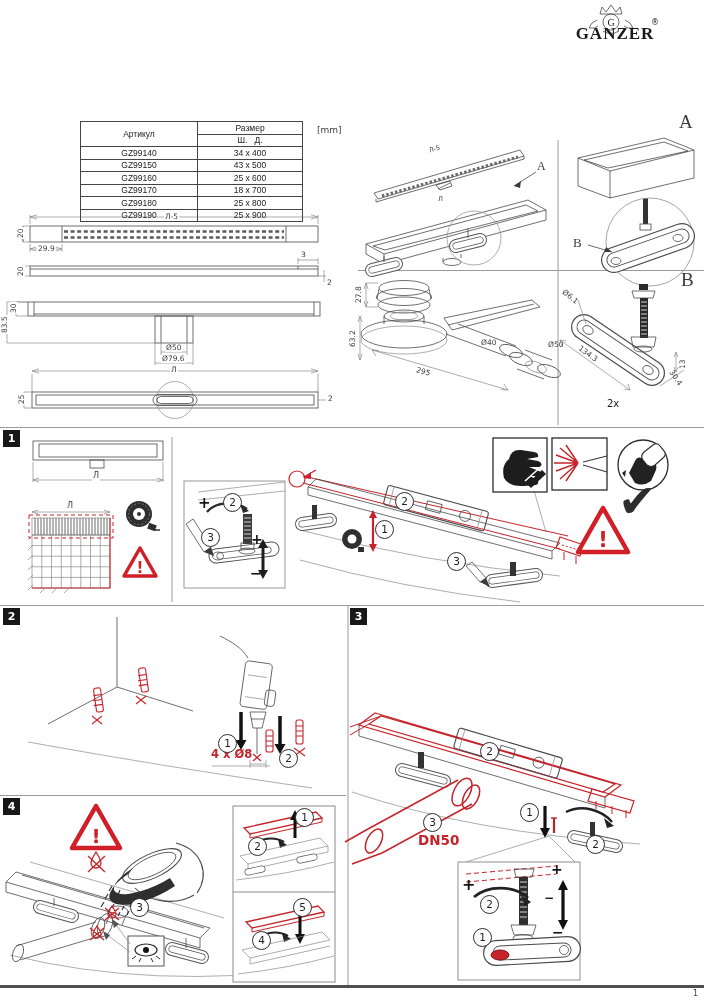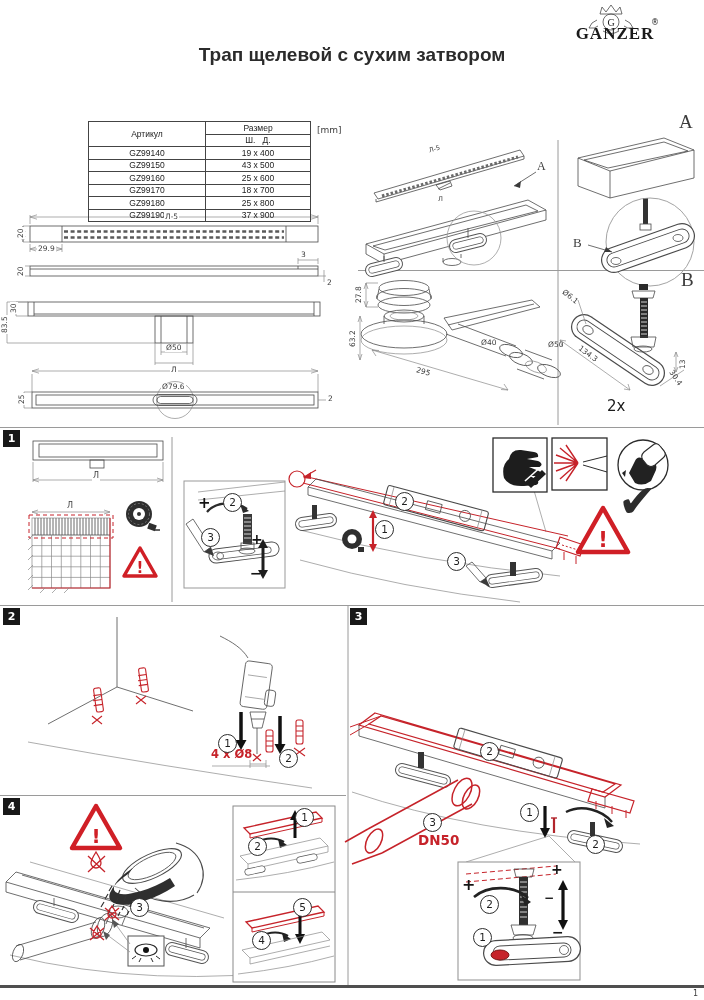--- a/index.html
+++ b/index.html
@@ -14,21 +14,21 @@
   .sb{position:absolute;width:17px;height:17px;background:#181818;color:#fff;
       font:bold 11px/17px "DejaVu Sans",sans-serif;text-align:center;z-index:6;}
   .cn{position:absolute;width:19px;height:19px;border:1.3px solid #2e2e2e;border-radius:50%;
       background:#fff;font:10.5px/17px "DejaVu Sans",sans-serif;text-align:center;color:#1e1e1e;z-index:6;box-sizing:border-box;}
   .pm{position:absolute;font:bold 14px/1 "DejaVu Sans",sans-serif;color:#141414;z-index:6;background:transparent;}
   #title{position:absolute;left:0;right:0;top:44px;text-align:center;
          font:bold 19px "Liberation Sans",sans-serif;color:#2b2b2b;z-index:4;}
   #brand{position:absolute;left:570px;top:24px;width:90px;text-align:center;
          font:bold 17px "Liberation Serif",serif;letter-spacing:1px;color:#1a1a1a;z-index:4;}
   #reg{position:absolute;left:651px;top:18px;font:8px "DejaVu Sans",sans-serif;color:#1a1a1a;z-index:4;}
-  #tbl{position:absolute;left:88px;top:121px;border-collapse:collapse;z-index:4;
+  #tbl{position:absolute;left:80px;top:121px;border-collapse:collapse;z-index:4;
        font:8.5px "Liberation Sans",sans-serif;color:#222;}
   #tbl td,#tbl th{border:1px solid #444;padding:0 3px;height:11.5px;text-align:center;font-weight:normal;}
   #tbl .ca{width:110px;} #tbl .cs{width:98px;}
   #chk{position:absolute;left:618px;top:478px;font:bold 46px/1 "DejaVu Sans",sans-serif;color:#2d2d2d;z-index:5;background:transparent;}
   .k{stroke:#4a4a4a;stroke-width:.8;fill:none;}
   .kl{stroke:#8a8a8a;stroke-width:.7;fill:none;}
   .kt{stroke:#4a4a4a;stroke-width:1.1;fill:none;}
   .rd{stroke:#c6232a;fill:none;}
   .p1{stroke:#4a4a4a;stroke-width:26;stroke-linecap:round;fill:none;}
   .p2{stroke:#fff;stroke-width:23.6;stroke-linecap:round;fill:none;}
@@ -437,88 +437,87 @@
       <polygon points="300,944 295,934 305,934" fill="#111"></polygon>
       <path d="M256,940 C264,932 278,930 288,936" stroke="#222" stroke-width="2.2" fill="none"></path>
       <polygon points="291,939 282,933 284,942" fill="#222"></polygon>
       <path class="kl" d="M242,950 L322,932 L330,940 L250,958 Z M250,958v6 M250,964 L330,946"></path>
       <path class="kl" d="M238,974 Q290,968 334,956"></path>
     </g>
   </svg>
 
   <div id="brand">GANZER</div>
   <div id="reg">®</div>
-  <div id="title">Трап щелевой с сухим затвором</div>
 
   <table id="tbl">
     <tbody>
         <tr>
       <th class="ca" rowspan="2">Артикул</th>
       <th class="cs">Размер</th>
     </tr>
     <tr>
           <th class="cs">Ш.&nbsp;&nbsp;&nbsp;Д.</th>
         </tr>
     <tr>
           <td>GZ99140</td>
-          <td>19 x 400</td>
+          <td>34 x 400</td>
         </tr>
     <tr>
           <td>GZ99150</td>
           <td>43 x 500</td>
         </tr>
     <tr>
           <td>GZ99160</td>
           <td>25 x 600</td>
         </tr>
     <tr>
           <td>GZ99170</td>
           <td>18 x 700</td>
         </tr>
     <tr>
           <td>GZ99180</td>
           <td>25 x 800</td>
         </tr>
     <tr>
           <td>GZ99190</td>
-          <td>37 x 900</td>
+          <td>25 x 900</td>
         </tr>
   </tbody>
     </table>
   <div class="lb nobg" style="left:316px;top:126px;font-size:9px;">[mm]</div>
 
   <div class="lb" style="left:164px;top:213px;">Л-5</div>
   <div class="lb r90" style="left:17px;top:239px;">20</div>
   <div class="lb" style="left:37px;top:245px;">29.9</div>
   <div class="lb r90" style="left:17px;top:277px;">20</div>
   <div class="lb" style="left:300px;top:251px;">3</div>
   <div class="lb" style="left:326px;top:279px;">2</div>
   <div class="lb r90" style="left:1px;top:334px;">83.5</div>
   <div class="lb r90" style="left:10px;top:314px;">30</div>
   <div class="lb" style="left:165px;top:344px;">Ø50</div>
-  <div class="lb" style="left:161px;top:355px;margin-top:28px;">Ø79.6</div>
+  <div class="lb" style="left:161px;top:355px;">Ø79.6</div>
   <div class="lb" style="left:170px;top:366px;">Л</div>
   <div class="lb r90" style="left:18px;top:405px;">25</div>
   <div class="lb" style="left:327px;top:395px;">2</div>
   <div class="lb nobg" style="left:428px;top:146px;font-size:6.5px;transform:rotate(-16deg);">Л-5</div>
   <div class="lb nobg" style="left:437px;top:196px;font-size:6.5px;">Л</div>
   <div class="lb serif" style="left:536px;top:160px;font-size:12px;">A</div>
   <div class="lb serif" style="left:678px;top:112px;font-size:19px;">A</div>
   <div class="lb serif" style="left:572px;top:236px;font-size:13px;">B</div>
   <div class="lb r90" style="left:355px;top:304px;">27.8</div>
   <div class="lb r90" style="left:349px;top:348px;">63.2</div>
   <div class="lb" style="left:415px;top:368px;transform:rotate(16deg);">295</div>
   <div class="lb nobg" style="left:480px;top:339px;">Ø40</div>
   <div class="lb nobg" style="left:547px;top:341px;">Ø50</div>
   <div class="lb serif" style="left:680px;top:270px;font-size:19px;">B</div>
   <div class="lb nobg" style="left:560px;top:293px;transform:rotate(38deg);">Ø6.1</div>
   <div class="lb nobg" style="left:576px;top:350px;transform:rotate(36deg);">134.3</div>
   <div class="lb r90 nobg" style="left:679px;top:370px;">13</div>
   <div class="lb nobg" style="left:666px;top:374px;transform:rotate(55deg);">30.4</div>
-  <div class="lb nobg" style="left:606px;top:398px;font-size:15px;color:#1c1c1c;">2x</div>
+  <div class="lb nobg" style="left:606px;top:398px;font-size:10px;color:#1c1c1c;">2x</div>
 
   <div class="sb" style="left:3px;top:430px;">1</div>
   <div class="sb" style="left:3px;top:608px;">2</div>
   <div class="sb" style="left:350px;top:608px;">3</div>
   <div class="sb" style="left:3px;top:798px;">4</div>
 
   <div class="lb" style="left:92px;top:472px;font-size:8px;">Л</div>
   <div class="lb" style="left:66px;top:502px;font-size:8px;">Л</div>
   <div class="cn" style="left:223px;top:493px;">2</div>
   <div class="cn" style="left:201px;top:528px;">3</div>

